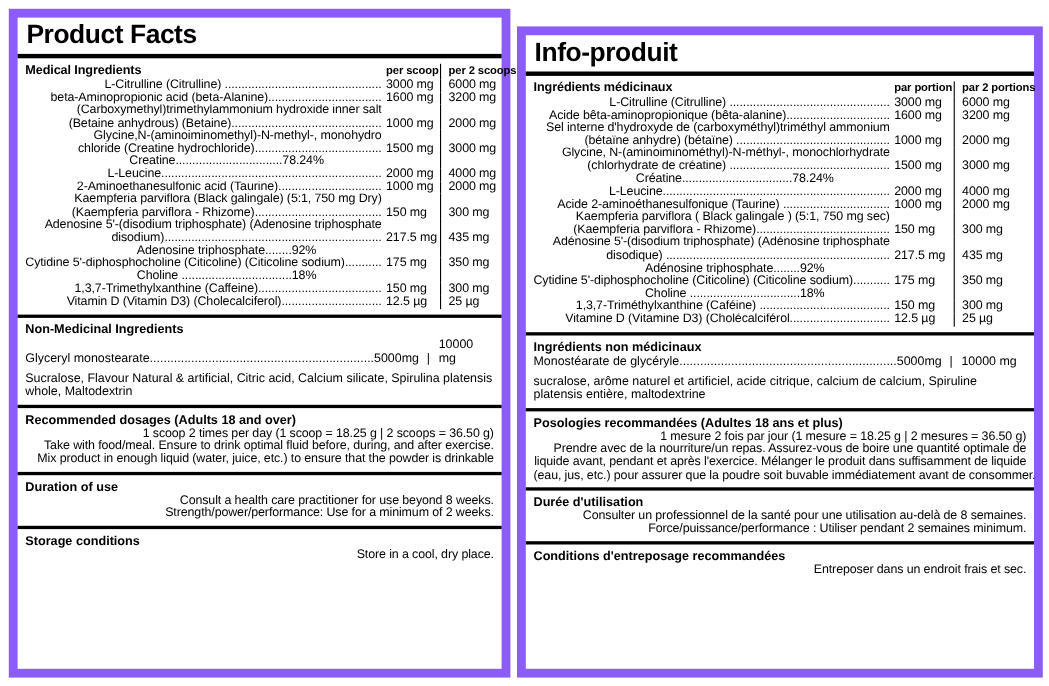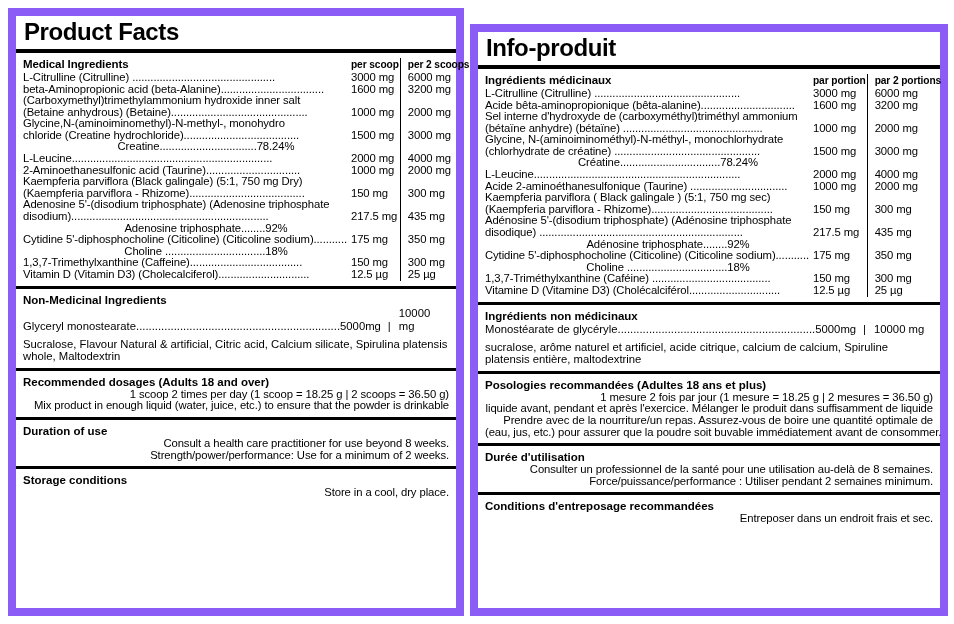--- a/index.html
+++ b/index.html
@@ -101,20 +101,21 @@
   .hdr .c-name { font-size: 11.5px; }
   .hdr .c-v1 { text-align: right; padding-right: 1px; }
 
   .c-v1 { white-space: nowrap; }
 
   
   .ing-line {
     display: block;
     white-space: nowrap;
     overflow: hidden;
+    text-align: right;
   }
   .sub-line {
     display: block;
     white-space: nowrap;
     padding-left: 42px;
     text-align: center;
   }
 
   .nm-row {
     display: flex;
@@ -249,20 +250,21 @@
       <div class="nm-other" id="nm-other-left">
           <div class="ln">Sucralose, Flavour Natural &amp; artificial, Citric acid, Calcium silicate, Spirulina platensis</div>
           <div class="ln">whole, Maltodextrin</div>
         </div>
     </div>
 
     <div class="section">
       <div class="section-heading">Recommended dosages (Adults 18 and over)</div>
       <div class="section-body" id="dosage-left">
           <div class="ln">1 scoop 2 times per day (1 scoop = 18.25 g  |  2 scoops = 36.50 g)</div>
+          <div class="ln">Take with food/meal. Ensure to drink optimal fluid before, during, and after exercise.</div>
           <div class="ln">Mix product in enough liquid (water, juice, etc.) to ensure that the powder is drinkable</div>
         </div>
     </div>
 
     <div class="section">
       <div class="section-heading">Duration of use</div>
       <div class="section-body" id="duration-left">
           <div class="ln">Consult a health care practitioner for use beyond 8 weeks.</div>
           <div class="ln">Strength/power/performance: Use for a minimum of 2 weeks.</div>
         </div>
@@ -391,22 +393,22 @@
       <div class="nm-other" id="nm-other-right">
           <div class="ln">sucralose, arôme naturel et artificiel, acide citrique, calcium de calcium, Spiruline</div>
           <div class="ln">platensis entière, maltodextrine</div>
         </div>
     </div>
 
     <div class="section">
       <div class="section-heading">Posologies recommandées (Adultes 18 ans et plus)</div>
       <div class="section-body" id="dosage-right">
           <div class="ln">1 mesure 2 fois par jour (1 mesure = 18.25 g  |  2 mesures = 36.50 g)</div>
+          <div class="ln">Prendre avec de la nourriture/un repas. Assurez-vous de boire une quantité optimale de</div>
           <div class="ln">liquide avant, pendant et après l'exercice.   Mélanger le produit dans suffisamment de liquide</div>
-          <div class="ln">Prendre avec de la nourriture/un repas. Assurez-vous de boire une quantité optimale de</div>
           <div class="ln">(eau, jus, etc.) pour assurer que la poudre soit buvable immédiatement avant de consommer.</div>
         </div>
     </div>
 
     <div class="section">
       <div class="section-heading">Durée d'utilisation</div>
       <div class="section-body" id="duration-right">
           <div class="ln">Consulter un professionnel de la santé pour une utilisation au-delà de 8 semaines.</div>
           <div class="ln">Force/puissance/performance : Utiliser pendant 2 semaines minimum.</div>
         </div>

